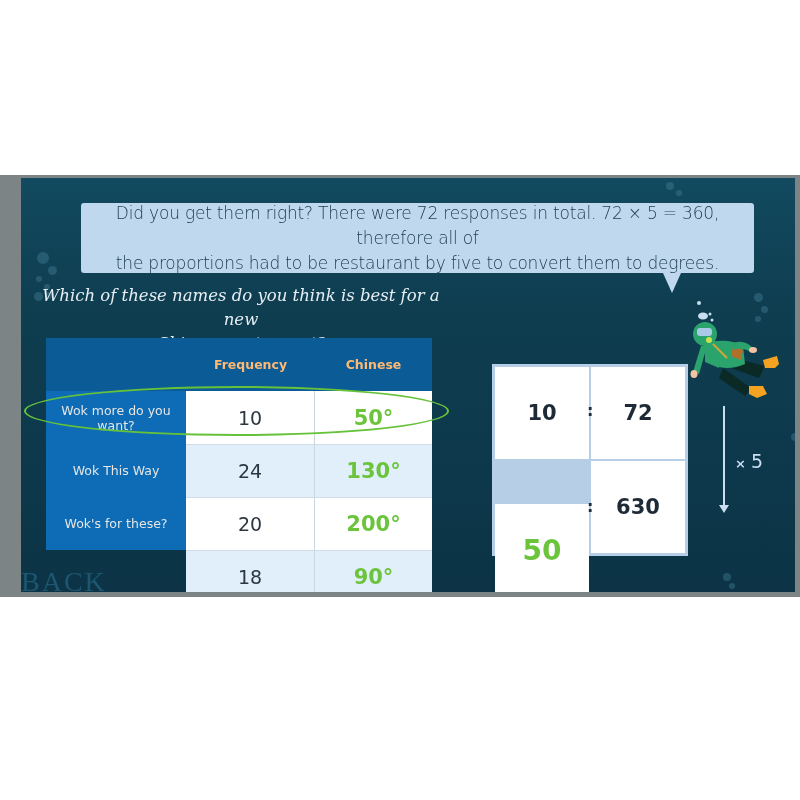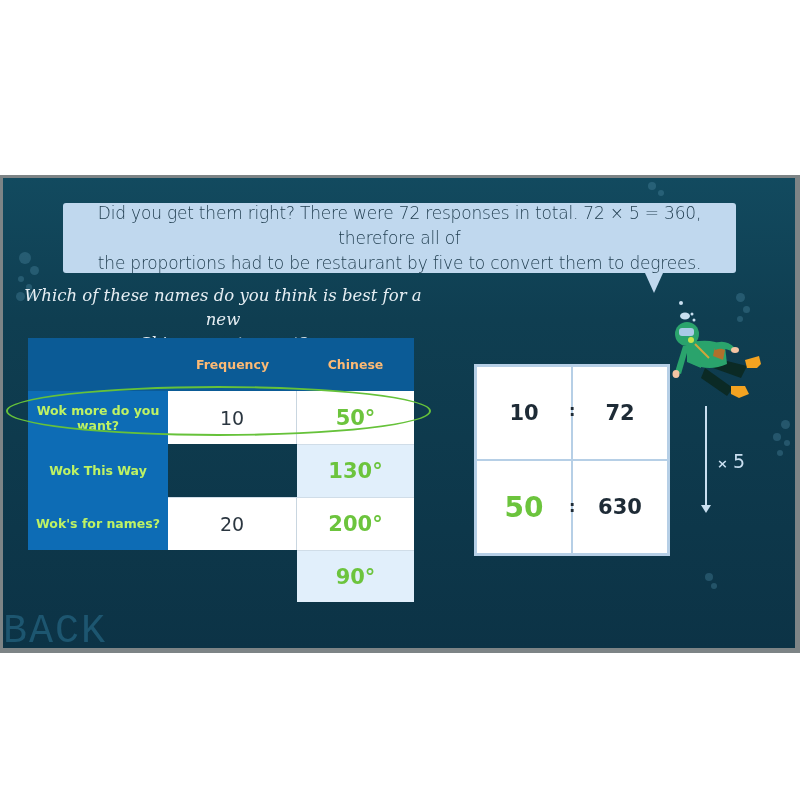--- a/index.html
+++ b/index.html
@@ -2,22 +2,22 @@
 <html><head>
   <meta charset="utf-8">
   <style>
     html, body { margin: 0; padding: 0; }
     body {
       width: 800px; height: 800px; background: #ffffff;
       position: relative; overflow: hidden;
       font-family: "DejaVu Sans", sans-serif;
     }
     .slide-frame {
-      position: absolute; left: 0; top: 175px; width: 800px; height: 478px;
-      background: #7d8486; box-sizing: border-box; padding: 3px 5px 5px 3px;
+      position: absolute; left: 0; top: 175px; width: 800px; height: 422px;
+      background: #7d8486; box-sizing: border-box; padding: 3px 5px 5px 21px;
     }
     .slide {
       position: relative; width: 100%; height: 100%;
       background: linear-gradient(180deg, #124a5f 0%, #0f3e51 30%, #0c3346 100%);
       overflow: hidden;
     }
     .bubble {
       position: absolute; left: 60px; top: 25px; width: 673px; height: 70px;
       background: #c0d8ee; border-radius: 3px;
       color: #1d3a4c; font-size: 17px; line-height: 25px; text-align: center;
@@ -41,21 +41,21 @@
       position: absolute; left: 0; top: 0; width: 386px; height: 53px;
       background: #0b5b96;
     }
     .t-head .h {
       position: absolute; top: 0; height: 53px; line-height: 53px; text-align: center;
       color: #fdba74; font-size: 12.5px; font-weight: bold;
     }
     .t-row { position: absolute; left: 0; width: 386px; height: 53px; }
     .t-row .label {
       position: absolute; left: 0; top: 0; width: 140px; height: 100%;
-      background: #0d6cb5; color: #bef264; font-size: 12.5px; font-weight: bold;
+      background: #0d6cb5; color: #e5e5e5; font-size: 12.5px; font-weight: normal;
       display: flex; align-items: center; justify-content: center; text-align: center;
     }
     .t-row .freq, .t-row .deg {
       position: absolute; top: 0; height: 100%;
       display: flex; align-items: center; justify-content: center;
     }
     .t-row .freq { left: 140px; width: 129px; color: #2b3640; font-size: 19px; border-right: 1px solid #c9d6e0; box-sizing: border-box; }
     .t-row .deg  { left: 269px; width: 117px; color: #6cc43d; font-size: 21px; font-weight: bold; }
     .t-row.odd .freq, .t-row.odd .deg { background: #ffffff; }
     .t-row.even .freq, .t-row.even .deg { background: #e1effb; }
@@ -67,39 +67,39 @@
     }
     .ratio-box {
       position: absolute; left: 471px; top: 186px; width: 196px; height: 192px;
       background: #b6cfe6; box-sizing: border-box; padding: 3px;
     }
     .ratio-cell {
       position: absolute; width: 94px; height: 92px; background: #ffffff;
       display: flex; align-items: center; justify-content: center;
       color: #1e2b36; font-size: 21px; font-weight: bold;
     }
-    .ratio-cell.green { color: #6cc43d; font-size: 28px; }
+    .ratio-cell.green { color: #6cc43d; font-size: 28px; margin-top: 43px; }
     .colon {
       position: absolute; color: #1e2b36; font-weight: bold; font-size: 16px;
     }
     .arrow-line {
       position: absolute; left: 702px; top: 228px; width: 2px; height: 103px; background: #c9dff0;
     }
     .arrow-head {
       position: absolute; left: 698px; top: 327px; width: 0; height: 0;
       border-left: 5px solid transparent; border-right: 5px solid transparent;
       border-top: 8px solid #c9dff0;
     }
     .times-five {
       position: absolute; left: 714px; top: 272px; color: #c9dff0; font-size: 19px;
     }
     .times-five .x { font-size: 13px; font-weight: bold; margin-right: 5px; }
     .nav-back, .nav-next {
-      position: absolute; bottom: -6px; font-family: Liberation Mono, monospace;
-      font-size: 40px; color: #1d5670; letter-spacing: 2px;
+      position: absolute; bottom: -6px; font-family: Liberation Serif, serif;
+      font-size: 28px; color: #1d5670; letter-spacing: 2px;
     }
     .nav-back { left: 0; }
     .nav-next { right: -2px; }
     .bubbles-deco span {
       position: absolute; border-radius: 50%; background: rgba(80,140,165,0.35);
     }
     .diver { position: absolute; left: 650px; top: 120px; width: 110px; height: 110px; }
   </style>
 </head>
 <body>
@@ -144,28 +144,30 @@
         <div class="h" style="left:269px;width:117px;">Chinese</div>
       </div>
 
       <div class="t-row odd" style="top:53px;">
         <div class="label">Wok more do you want?</div>
         <div class="freq">10</div>
         <div class="deg">50°</div>
       </div>
       <div class="t-row even" style="top:106px;">
         <div class="label">Wok This Way</div>
+        <div class="freq">24</div>
         <div class="deg">130°</div>
       </div>
       <div class="t-row odd" style="top:159px;">
-        <div class="label">Wok's for names?</div>
+        <div class="label">Wok's for these?</div>
         <div class="freq">20</div>
         <div class="deg">200°</div>
       </div>
       <div class="t-row even" style="top:212px;height:52px;">
+        <div class="freq">18</div>
         <div class="deg">90°</div>
       </div>
     </div>
 
     <div class="highlight-ellipse"></div>
 
     <div class="ratio-box">
       <div class="ratio-cell" style="left:3px;top:3px;">10</div>
       <div class="ratio-cell" style="left:99px;top:3px;">72</div>
       <div class="ratio-cell green" style="left:3px;top:97px;">50</div>

